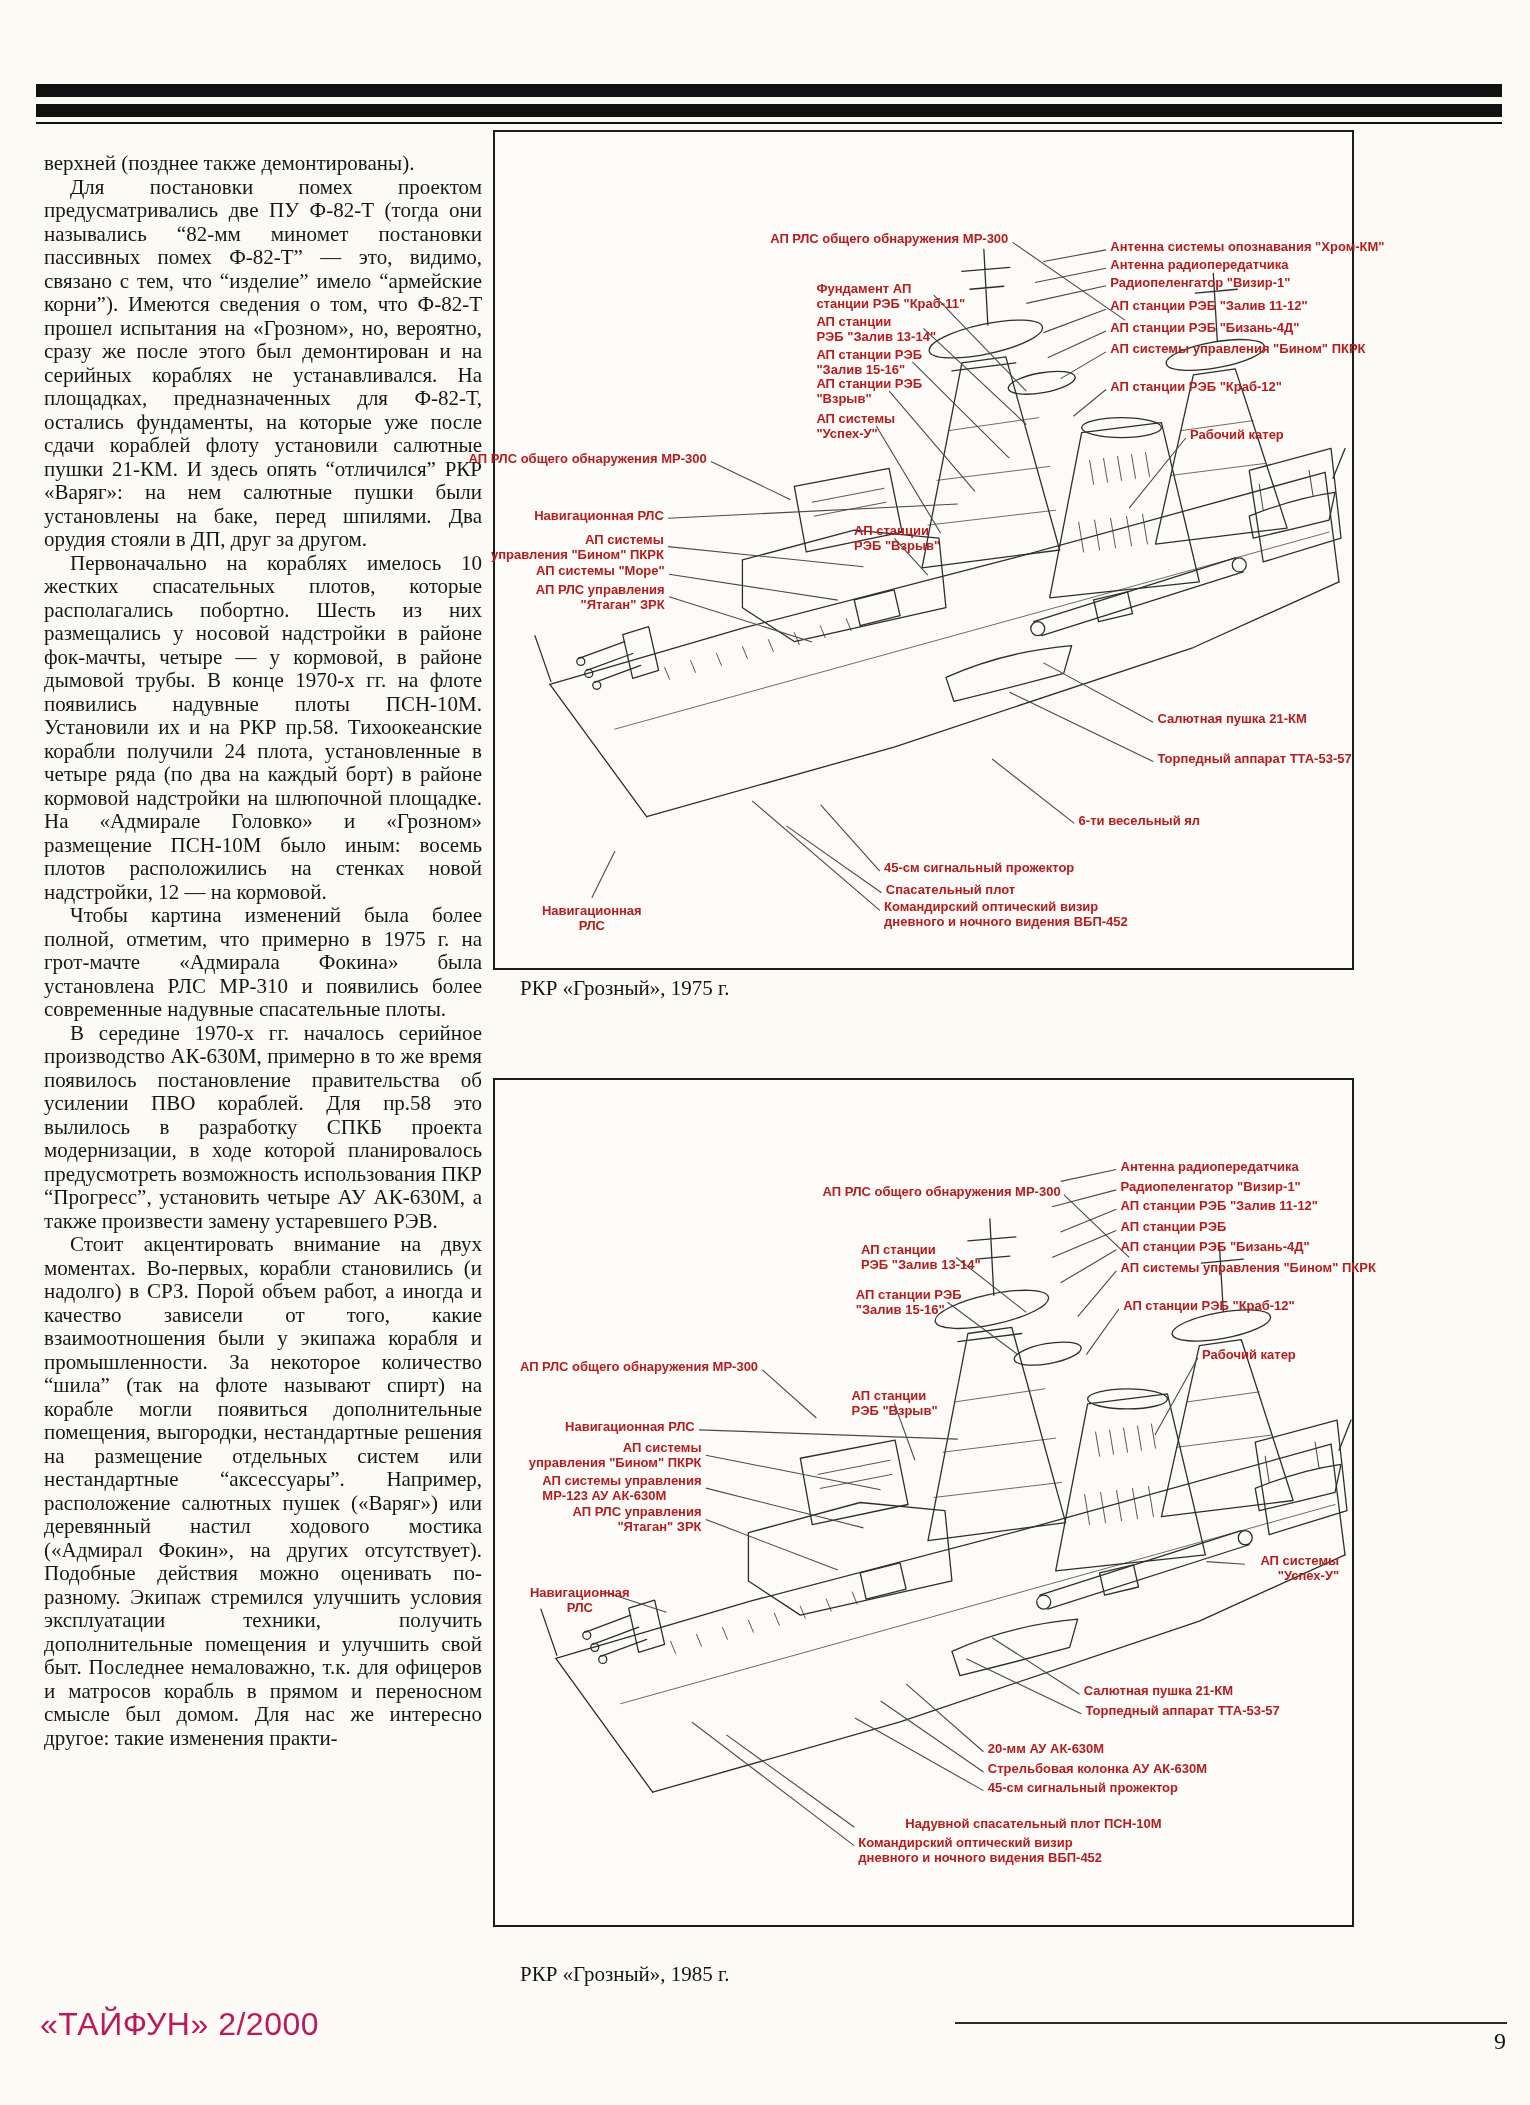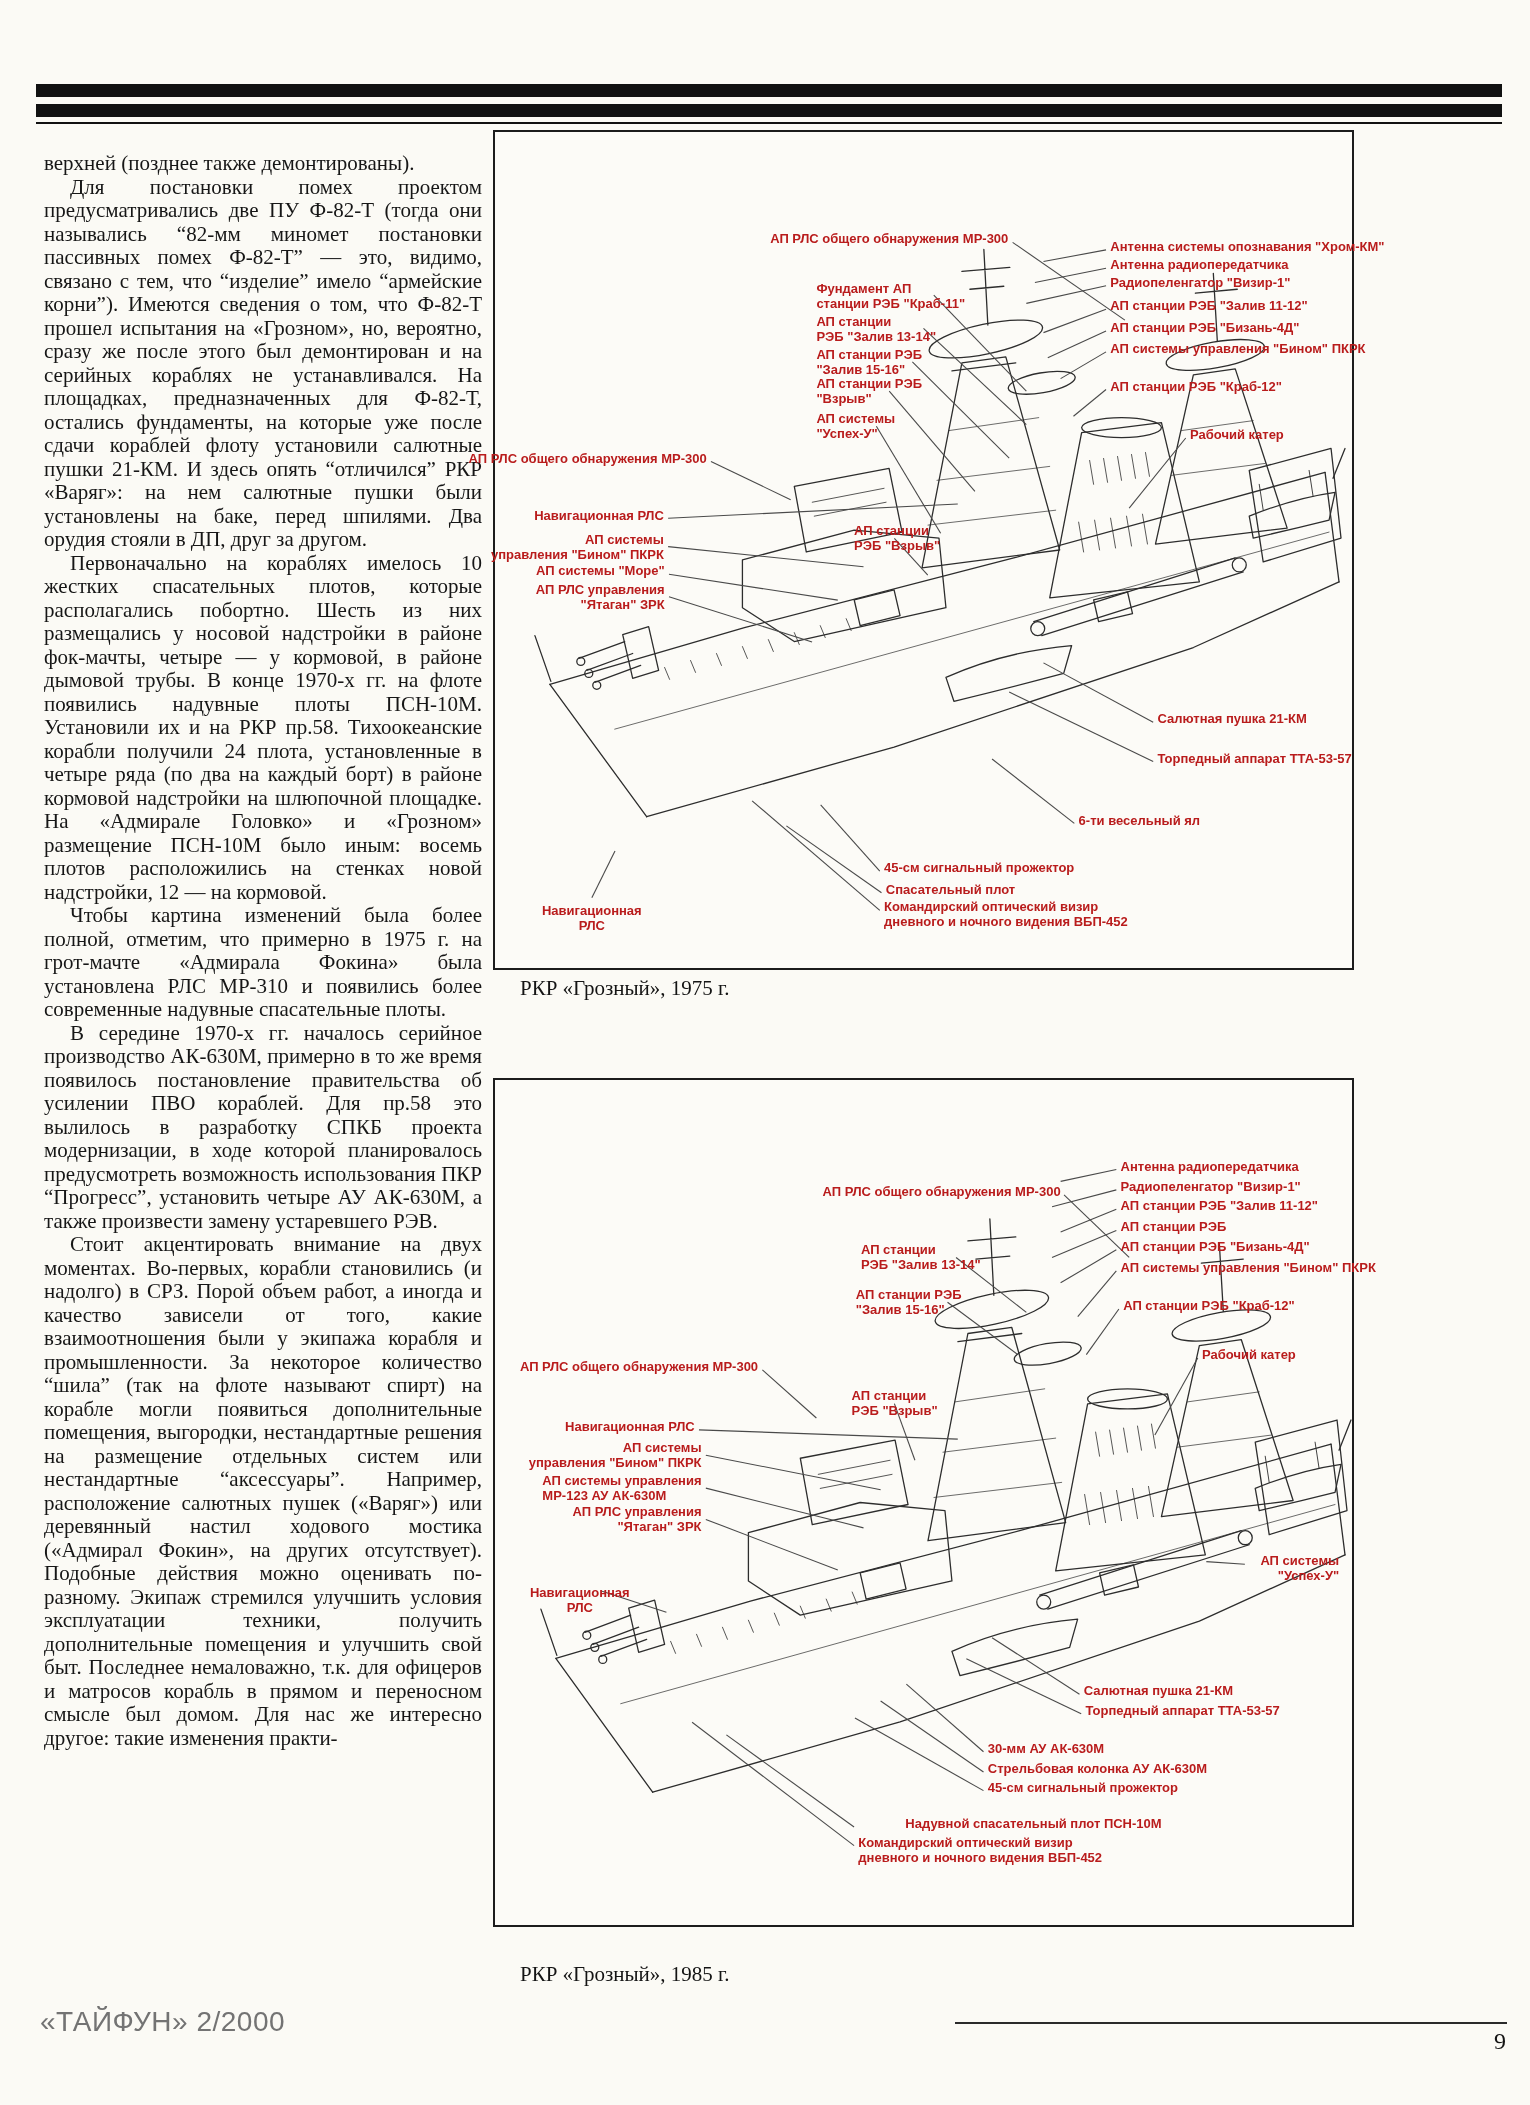--- a/index.html
+++ b/index.html
@@ -36,21 +36,21 @@
   }
   .caption{
     position:absolute;left:520px;font-size:21px;color:#141414;
     font-family:"Liberation Serif","DejaVu Serif",serif;
   }
   #caption1{top:976px;}
   #caption2{top:1962px;}
   #footer-journal{
     position:absolute;left:40px;top:2006px;
     font-family:"Liberation Sans","DejaVu Sans",sans-serif;
-    font-size:28px;color:#737373;letter-spacing:.5px;
+    font-size:32px;color:#be185d;letter-spacing:.5px;
   }
   #page-number{
     position:absolute;left:1494px;top:2028px;
     font-size:24px;color:#141414;
   }
   #footer-rule{position:absolute;left:955px;top:2022px;width:552px;height:2px;background:#2a2a2a;}
 </style>
 </head>
 <body>
 
@@ -349,21 +349,21 @@
       <div>АП системы</div>
       <div>"Успех-У"</div>
     </div>
     <div class="lbl" style="top: 71.4%; left: 68.7%;">
       <div>Салютная пушка 21-КМ</div>
     </div>
     <div class="lbl" style="top: 73.7%; left: 68.9%;">
       <div>Торпедный аппарат ТТА-53-57</div>
     </div>
     <div class="lbl" style="top: 78.2%; left: 57.5%;">
-      <div>30-мм АУ АК-630М</div>
+      <div>20-мм АУ АК-630М</div>
     </div>
     <div class="lbl" style="top: 80.6%; left: 57.5%;">
       <div>Стрельбовая колонка АУ АК-630М</div>
     </div>
     <div class="lbl" style="top: 82.8%; left: 57.5%;">
       <div>45-см сигнальный прожектор</div>
     </div>
     <div class="lbl" style="top: 87.1%; left: 42.4%; margin-left: 47px;">
       <div>Надувной спасательный плот ПСН-10М</div>
     </div>

